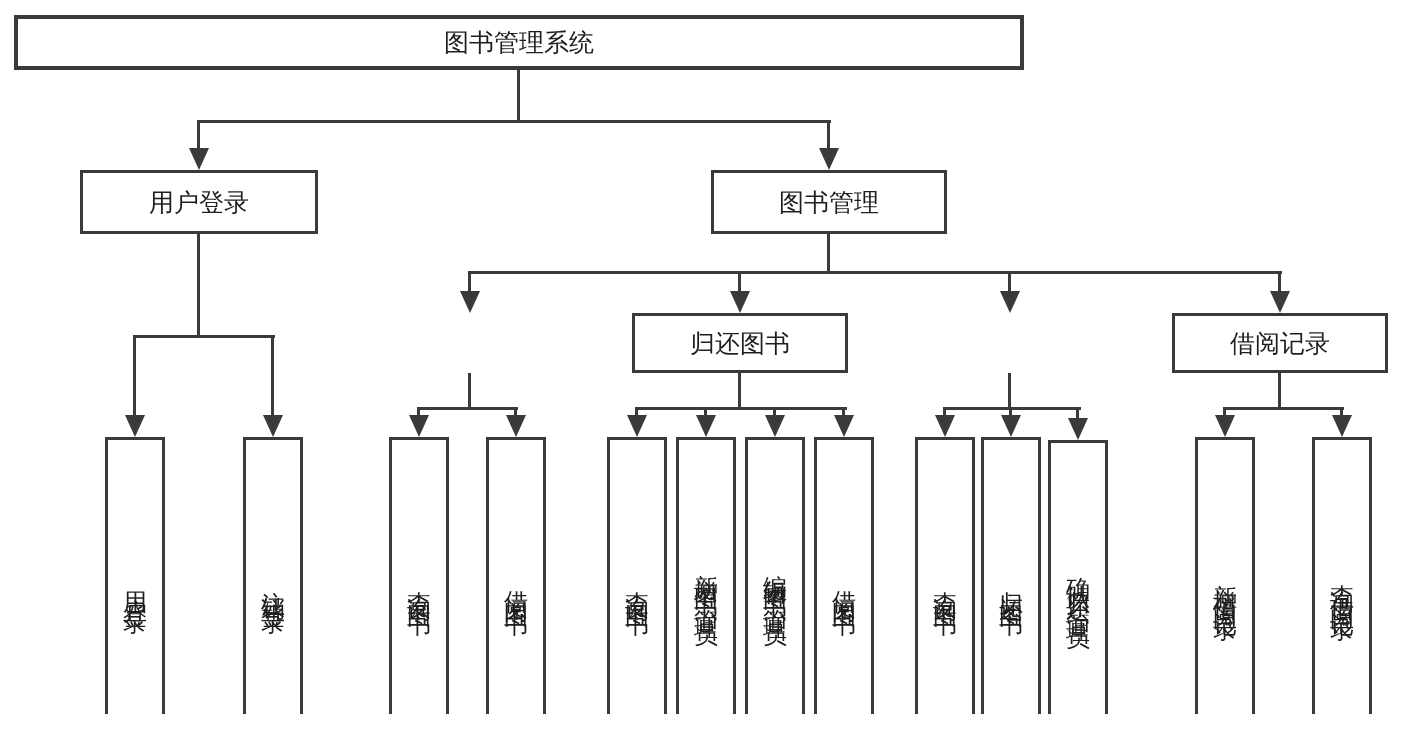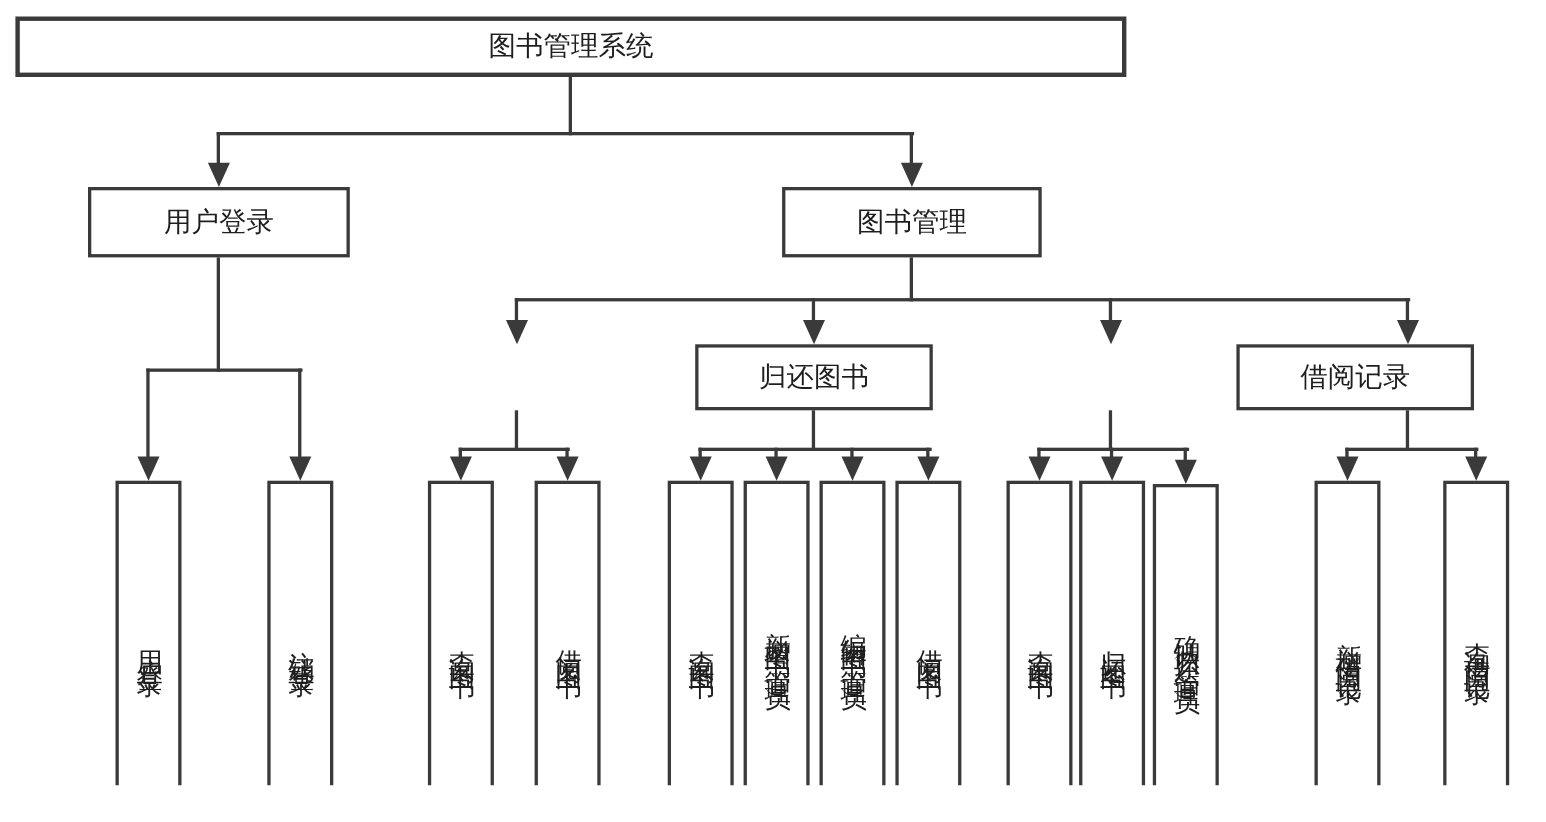--- a/index.html
+++ b/index.html
@@ -48,21 +48,21 @@
   <div class="node" style="left:711px;top:170px;width:236px;height:64px;">
     <span>图书管理</span>
   </div>
 
 
   <div class="node" style="left:632px;top:313px;width:216px;height:60px;">
     <span>归还图书</span>
   </div>
 
 
-  <div class="node" style="left:1124px;top:313px;width:216px;height:60px;">
+  <div class="node" style="left:1172px;top:313px;width:216px;height:60px;">
     <span>借阅记录</span>
   </div>
 
   <div class="vnode" style="left:105px;top:437px;width:60px;height:298px;">
     <span class="vtext">用户登录</span>
   </div>
 
   <div class="vnode" style="left:243px;top:437px;width:60px;height:298px;">
     <span class="vtext">注销登录</span>
   </div>

